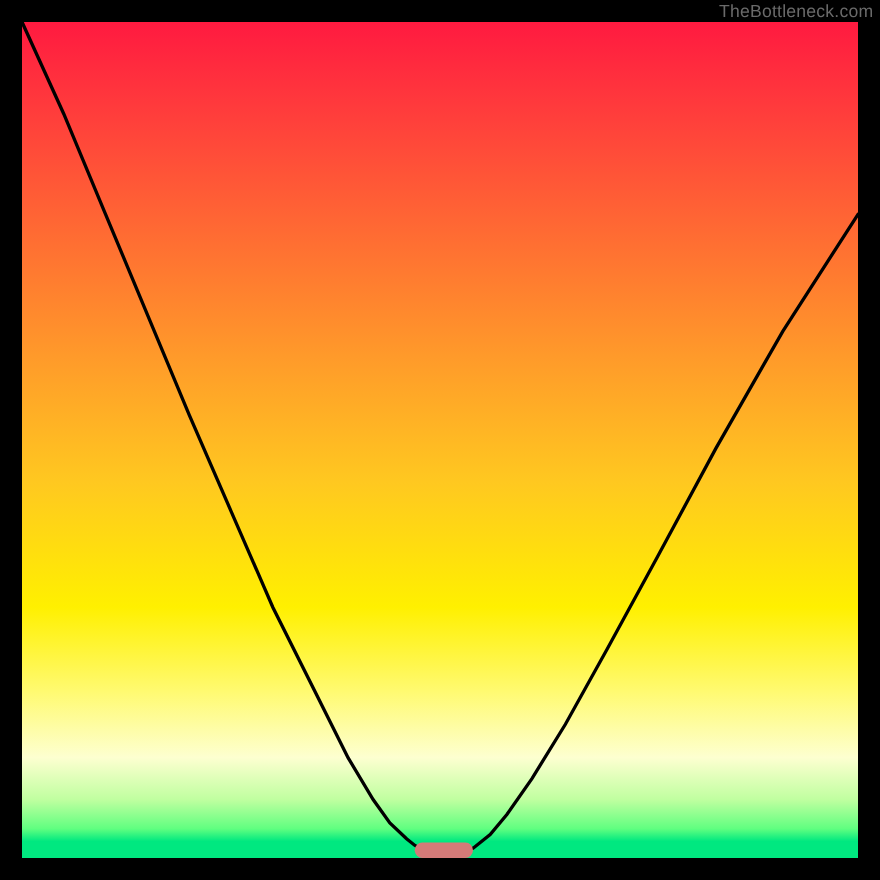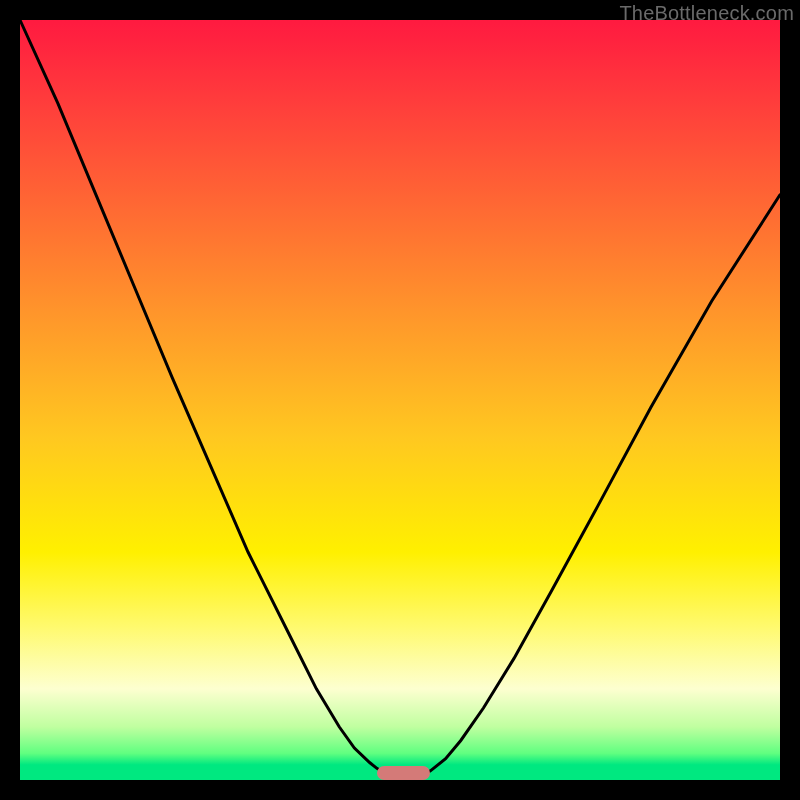--- a/index.html
+++ b/index.html
@@ -47,21 +47,21 @@
     position: absolute;
     background: #d47a78;
     border-radius: 999px;
   }
 
   .watermark {
     position: absolute;
     top: 2px;
     right: 6px;
     font-family: Arial, Helvetica, sans-serif;
-    font-size: 20px;
+    font-size: 16px;
     color: #6a6a6a;
     font-weight: 500;
     letter-spacing: 0.2px;
     user-select: none;
   }
 </style>
 </head>
 <body>
 
 <div class="frame">

